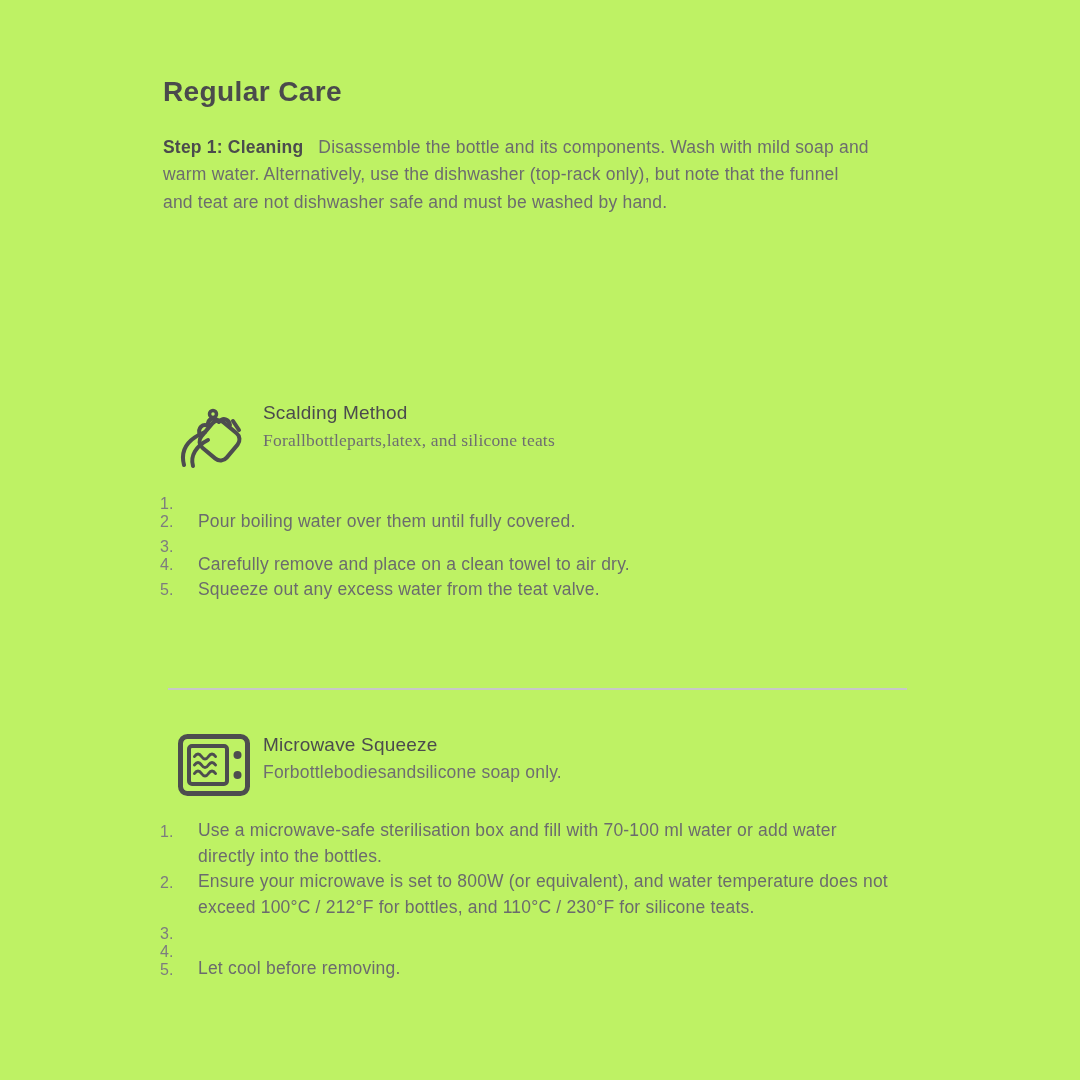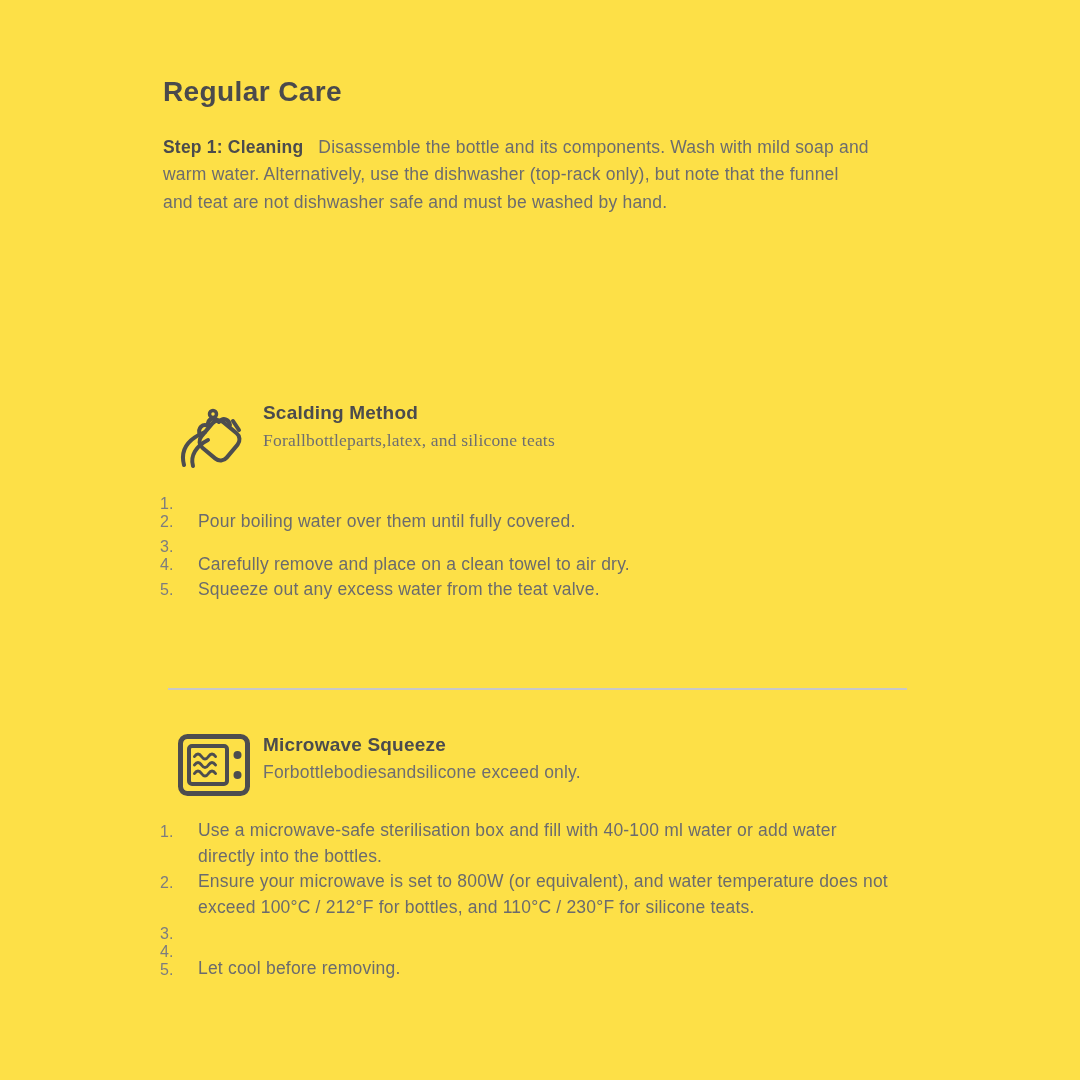--- a/index.html
+++ b/index.html
@@ -1,20 +1,20 @@
 <!DOCTYPE html>
 <html><head>
 <meta charset="utf-8">
 <style>
   html, body { margin: 0; padding: 0; }
   .page {
     position: relative;
     width: 1080px;
     height: 1080px;
-    background: #fde047;
+    background: #bef264;
     font-family: "Liberation Sans", "DejaVu Sans", sans-serif;
     color: #6c6c6e;
     overflow: hidden;
   }
   .abs { position: absolute; }
 
   .page-title {
     left: 163px; top: 57px;
     font-size: 28px;
     font-weight: 700;
@@ -39,21 +39,21 @@
   .step-2 { left: 158px; top: 261px; width: 600px; }
 
   .method-icon { stroke: #4d4d4f; fill: none; }
   .method-icon .fill-dot { fill: #4d4d4f; stroke: none; }
 
   .m1-icon { left: 176px; top: 399px; }
   .m2-icon { left: 178px; top: 734px; }
 
   .method-title {
     font-size: 19px;
-    font-weight: 700;
+    font-weight: 400;
     color: #4b4b4d;
     letter-spacing: 0.2px;
   }
   .method-sub {
     font-size: 17.5px;
     color: #6e6e70;
     letter-spacing: 0.2px;
   }
   .m1-title { left: 263px; top: 402px; }
   .m1-sub   { left: 263px; top: 430px; font-family: Liberation Serif, serif; }
@@ -150,26 +150,26 @@
       <g stroke-width="3">
         <path d="M16.5 22.5 q3.5 -5 7 0 q3.5 5 7 0 q3.5 -5 7 0"></path>
         <path d="M16.5 31 q3.5 -5 7 0 q3.5 5 7 0 q3.5 -5 7 0"></path>
         <path d="M16.5 39.5 q3.5 -5 7 0 q3.5 5 7 0 q3.5 -5 7 0"></path>
       </g>
       <circle class="fill-dot" cx="59.5" cy="21" r="4"></circle>
       <circle class="fill-dot" cx="59.5" cy="41" r="4"></circle>
     </svg>
   </span>
   <div class="abs method-title m2-title">Microwave Squeeze</div>
-  <div class="abs method-sub m2-sub">Forbottlebodiesandsilicone exceed only.</div>
+  <div class="abs method-sub m2-sub">Forbottlebodiesandsilicone soap only.</div>
 
   <ol class="abs steps-list list-2">
     <li>
       <span class="num">1.</span>
-      <span class="item-text">Use a microwave-safe sterilisation box and fill with 40-100 ml water or add water
+      <span class="item-text">Use a microwave-safe sterilisation box and fill with 70-100 ml water or add water
 directly into the bottles.</span>
     </li>
     <li>
       <span class="num">2.</span>
       <span class="item-text">Ensure your microwave is set to 800W (or equivalent), and water temperature does not
 exceed 100°C / 212°F for bottles, and 110°C / 230°F for silicone teats.</span>
     </li>
     <li>
       <span class="num">3.</span>
     </li>

